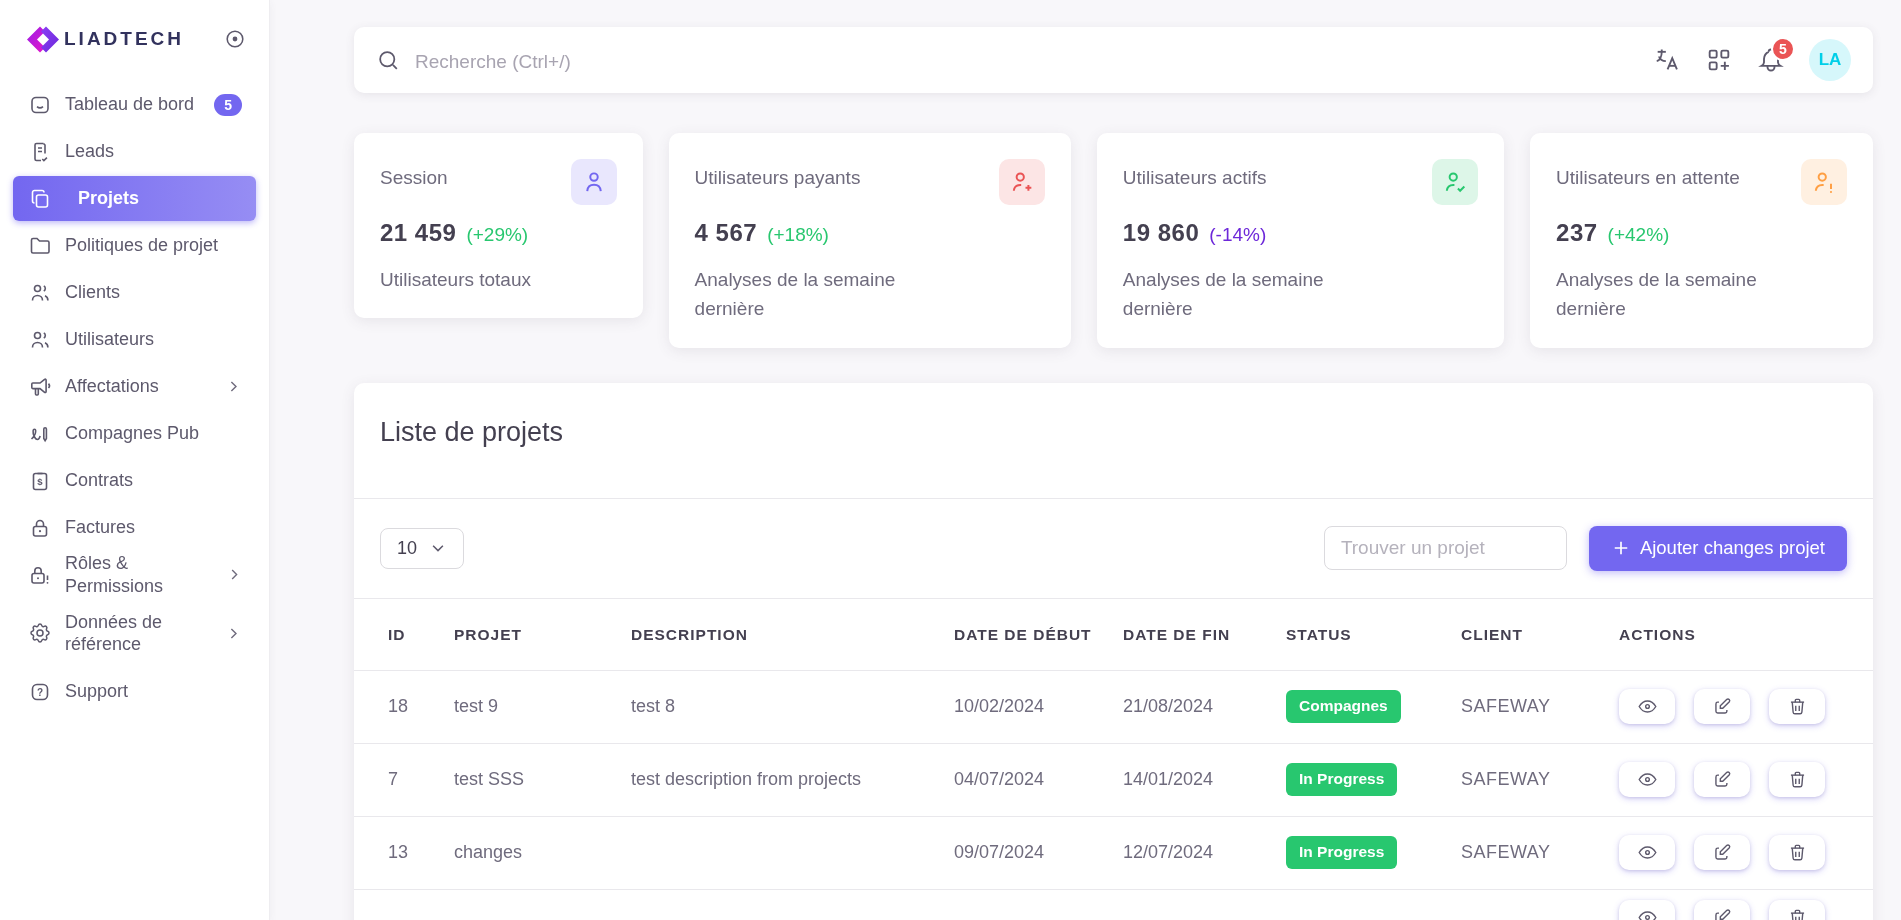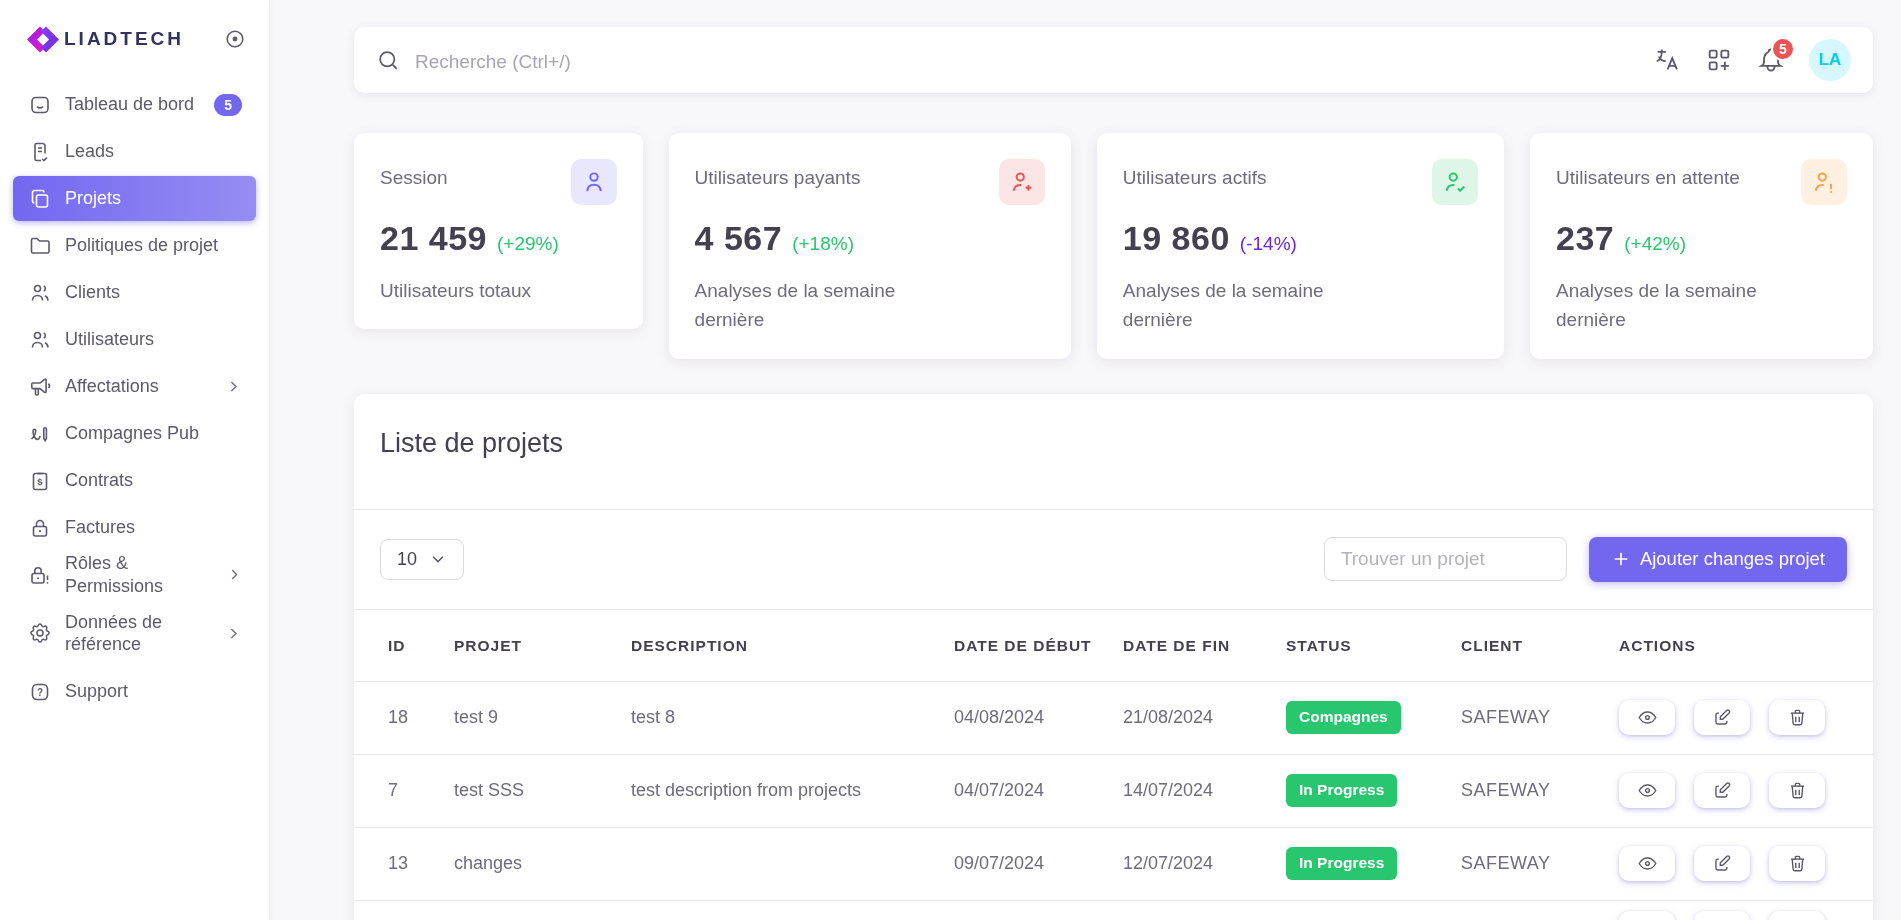--- a/index.html
+++ b/index.html
@@ -22,21 +22,21 @@
   .pin-toggle { width:22px; height:22px; color:#5d596c; cursor:pointer; }
 
   .menu { margin-top:4px; }
   .menu-item {
     display:flex; align-items:center; height:45px; padding:0 14px 0 15px;
     border-radius:6px; color:#5d596c; font-size:18px; cursor:pointer; margin-bottom:2px;
   }
   .menu-item .mi-icon { width:24px; height:24px; margin-right:13px; flex:none; color:#5d596c; }
   .menu-item.active {
     background:linear-gradient(270deg, rgba(115,103,240,.75) 0%, #7367f0 100%);
-    color:#fff; font-weight:400; box-shadow:0 2px 6px rgba(115,103,240,.48);
+    color:#fff; font-weight:700; box-shadow:0 2px 6px rgba(115,103,240,.48);gap:13px;
   }
   .menu-item.active .mi-icon { color:#fff; }
   .menu-item.tall { height:68px; }
   .menu-label { line-height:1.25; }
   .menu-badge {
     margin-left:auto; background:#7367f0; color:#fff; font-size:14px; font-weight:600;
     border-radius:12px; padding:2px 10px; line-height:18px;
   }
   .menu-chevron { margin-left:auto; width:17px; height:17px; color:#6f6b7d; }
 
@@ -82,21 +82,21 @@
   .stat-title { font-size:19px; color:#6f6b7d; padding-top:8px; }
   .stat-icon-tile {
     width:46px; height:46px; border-radius:10px; display:flex; align-items:center; justify-content:center;
   }
   .stat-icon-tile svg { width:28px; height:28px; }
   .tile-primary { background:#e9e7fd; color:#7367f0; }
   .tile-danger  { background:#fce5e5; color:#ea5455; }
   .tile-success { background:#ddf6e8; color:#28c76f; }
   .tile-warning { background:#fff0e1; color:#ff9f43; }
   .stat-value-row { display:flex; align-items:baseline; gap:10px; margin-top:14px; }
-  .stat-value { font-size:34px; font-weight:600; color:#444050; letter-spacing:.5px; }
+  .stat-value { font-size:24px; font-weight:600; color:#444050; letter-spacing:.5px; }
   .stat-change { font-size:19px; font-weight:500; }
   .pos { color:#28c76f; } .neg { color:#6d28d9; }
   .stat-subtitle { margin-top:18px; font-size:19px; color:#6f6b7d; max-width:252px; line-height:1.55; }
 
   
   .list-card {
     margin-top:35px; background:#fff; border-radius:10px 10px 0 0;
     box-shadow:0 3px 14px rgba(75,70,92,.1);
   }
   .list-header { padding:34px 26px 50px; }
@@ -451,21 +451,21 @@
           <th>STATUS</th>
           <th>CLIENT</th>
           <th>ACTIONS</th>
         </tr>
       </thead>
       <tbody>
         <tr>
           <td>18</td>
           <td>test 9</td>
           <td><span class="cell-desc">test 8</span></td>
-          <td>04/08/2024</td>
+          <td>10/02/2024</td>
           <td>21/08/2024</td>
           <td><span class="status-badge">Compagnes</span></td>
           <td class="client-cell">SAFEWAY</td>
           <td class="actions-cell">
             <button class="action-btn">
                 <svg viewBox="0 0 24 24" fill="none" stroke="currentColor" stroke-width="1.6">
                   <path d="M21.5 12c-2.5 4.2-5.7 6.3-9.5 6.3S5 16.2 2.5 12C5 7.8 8.2 5.7 12 5.7s7 2.1 9.5 6.3z"></path>
                   <circle cx="12" cy="12" r="2.1"></circle>
                 </svg>
               </button>
@@ -483,21 +483,21 @@
                   <path d="M9.5 7V4.8a1 1 0 0 1 1-1h3a1 1 0 0 1 1 1V7"></path>
                 </svg>
               </button>
           </td>
         </tr>
         <tr>
           <td>7</td>
           <td>test SSS</td>
           <td><span class="cell-desc">test description from projects</span></td>
           <td>04/07/2024</td>
-          <td>14/07/2024</td>
+          <td>14/01/2024</td>
           <td><span class="status-badge">In Progress</span></td>
           <td class="client-cell">SAFEWAY</td>
           <td class="actions-cell">
             <button class="action-btn">
                 <svg viewBox="0 0 24 24" fill="none" stroke="currentColor" stroke-width="1.6">
                   <path d="M21.5 12c-2.5 4.2-5.7 6.3-9.5 6.3S5 16.2 2.5 12C5 7.8 8.2 5.7 12 5.7s7 2.1 9.5 6.3z"></path>
                   <circle cx="12" cy="12" r="2.1"></circle>
                 </svg>
               </button>
             <button class="action-btn">

